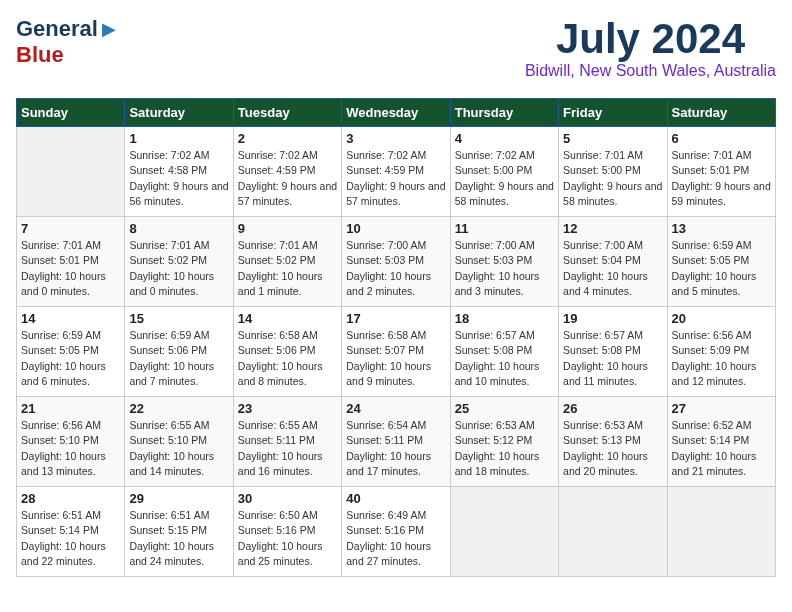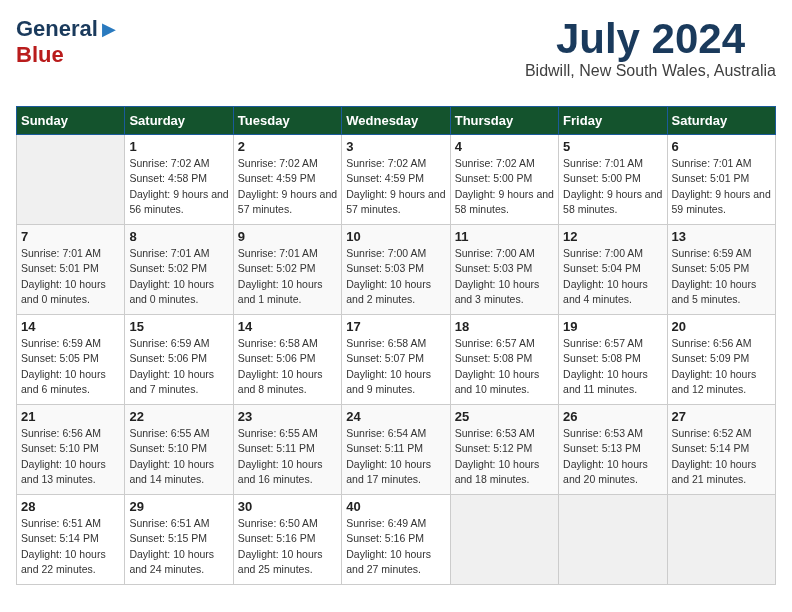--- a/index.html
+++ b/index.html
@@ -7,21 +7,21 @@
       font-family: Arial, sans-serif;
       background: #fff;
       width: 792px;
       min-height: 612px;
       padding: 16px;
     }
     .header-area {
       display: flex;
       justify-content: space-between;
       align-items: flex-start;
-      margin-bottom: 26px;
+      margin-bottom: 18px;
     }
     .logo-area {
       display: flex;
       flex-direction: column;
       align-items: flex-start;
     }
     .logo-row {
       display: flex;
       align-items: center;
       gap: 2px;
@@ -30,21 +30,21 @@
       text-align: center;
     }
     .month-title {
       font-size: 42px;
       font-weight: bold;
       color: #1a3a5c;
       line-height: 1.1;
     }
     .location-title {
       font-size: 16px;
-      color: #404040;
+      color: #6d28d9;
     }
     table {
       width: 100%;
       border-collapse: collapse;
       font-size: 11px;
     }
     thead tr th {
       background: #14532d;
       color: #fff;
       padding: 6px 4px;

